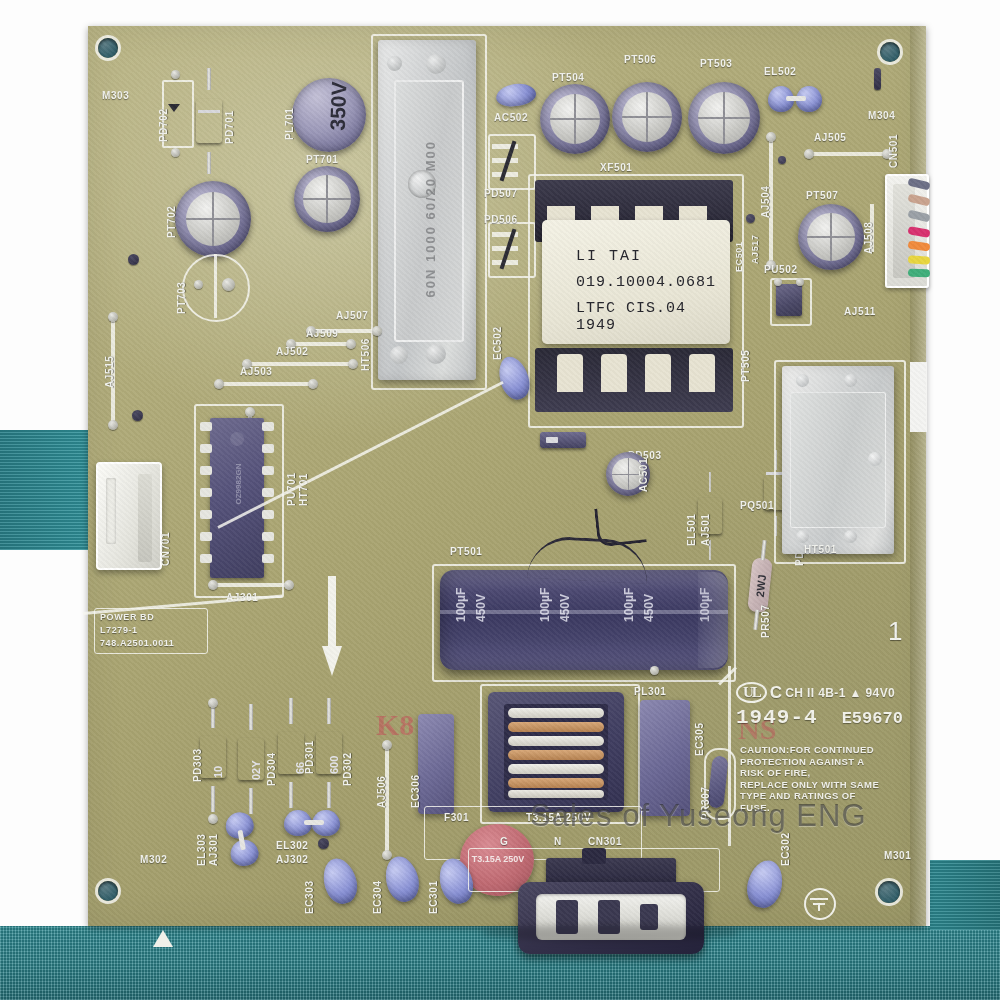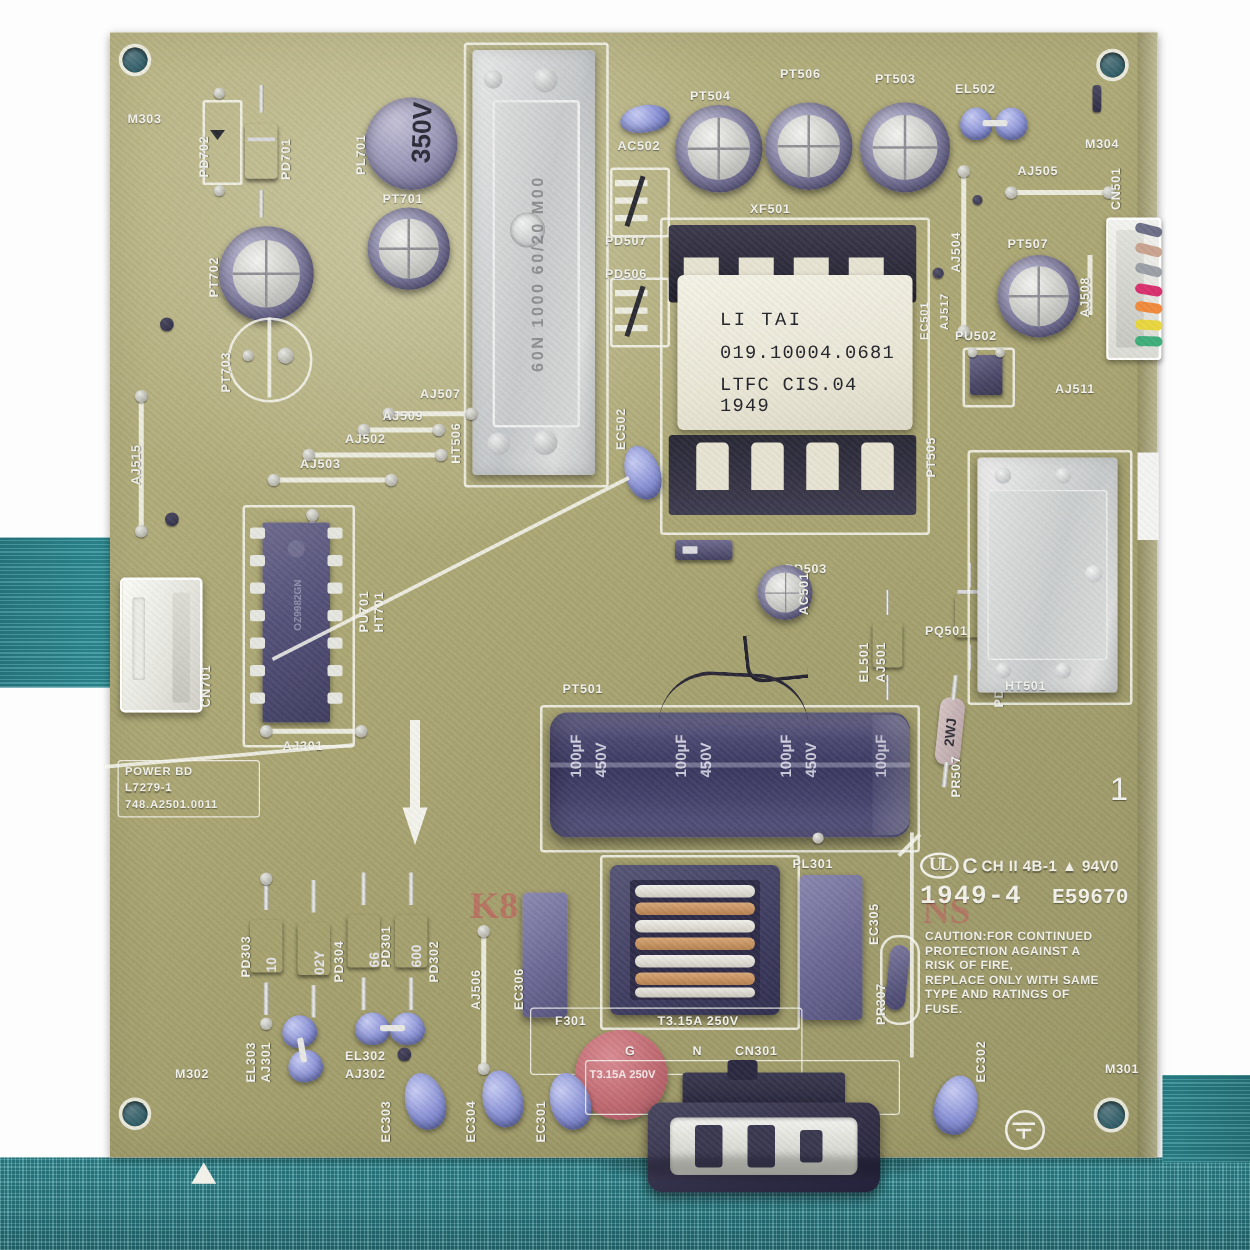--- a/index.html
+++ b/index.html
@@ -598,13 +598,14 @@
     <div class="pad" style="left:690px;top:130px;width:8px;height:8px;background:radial-gradient(circle at 35% 30%,#55536a,#34324a);"></div>
     <div class="pad" style="left:562px;top:640px;width:9px;height:9px;"></div>
     <div class="pad" style="left:786px;top:42px;width:7px;height:22px;border-radius:3px;background:linear-gradient(180deg,#4b4962,#2f2d44);"></div>
 
     <div style="position:absolute;left:508px;top:480px;width:46px;height:36px;
       border-left:3px solid #24222f;border-bottom:3px solid #24222f;border-radius:0 0 0 14px;transform:rotate(-6deg);"></div>
     <div style="position:absolute;left:440px;top:512px;width:120px;height:40px;
       border-top:3px solid #2a2836;border-radius:60px 60px 0 0;transform:rotate(3deg);"></div>
   </div>
 
+  <div class="watermark">Sales of Yuseong ENG</div>
 </div>
 
 </body></html>

